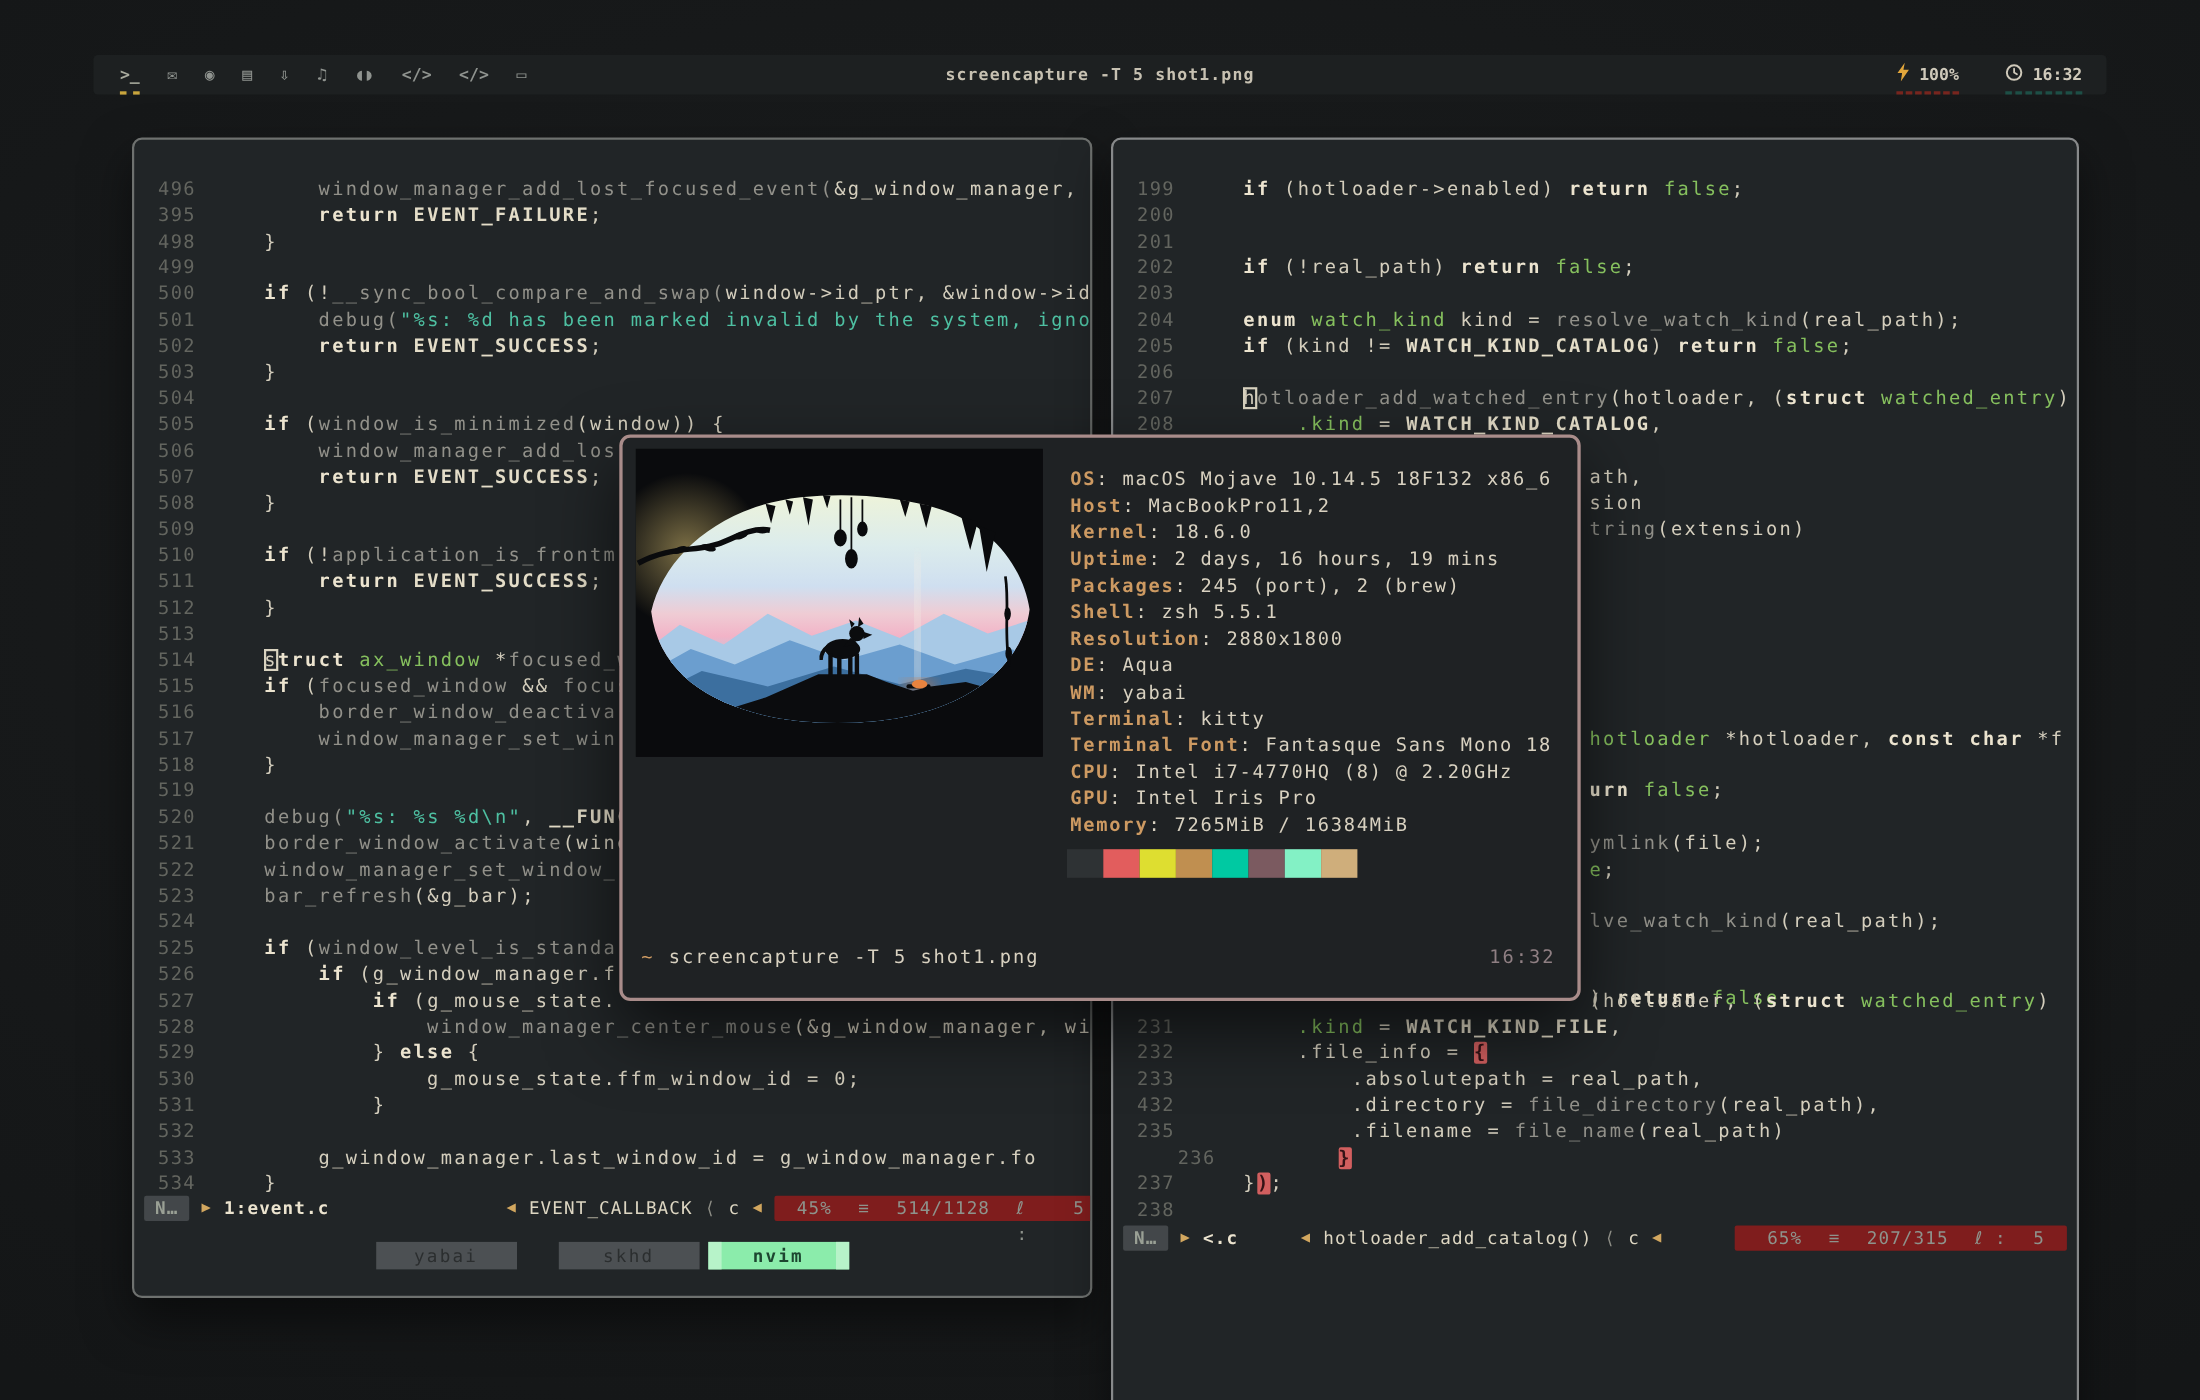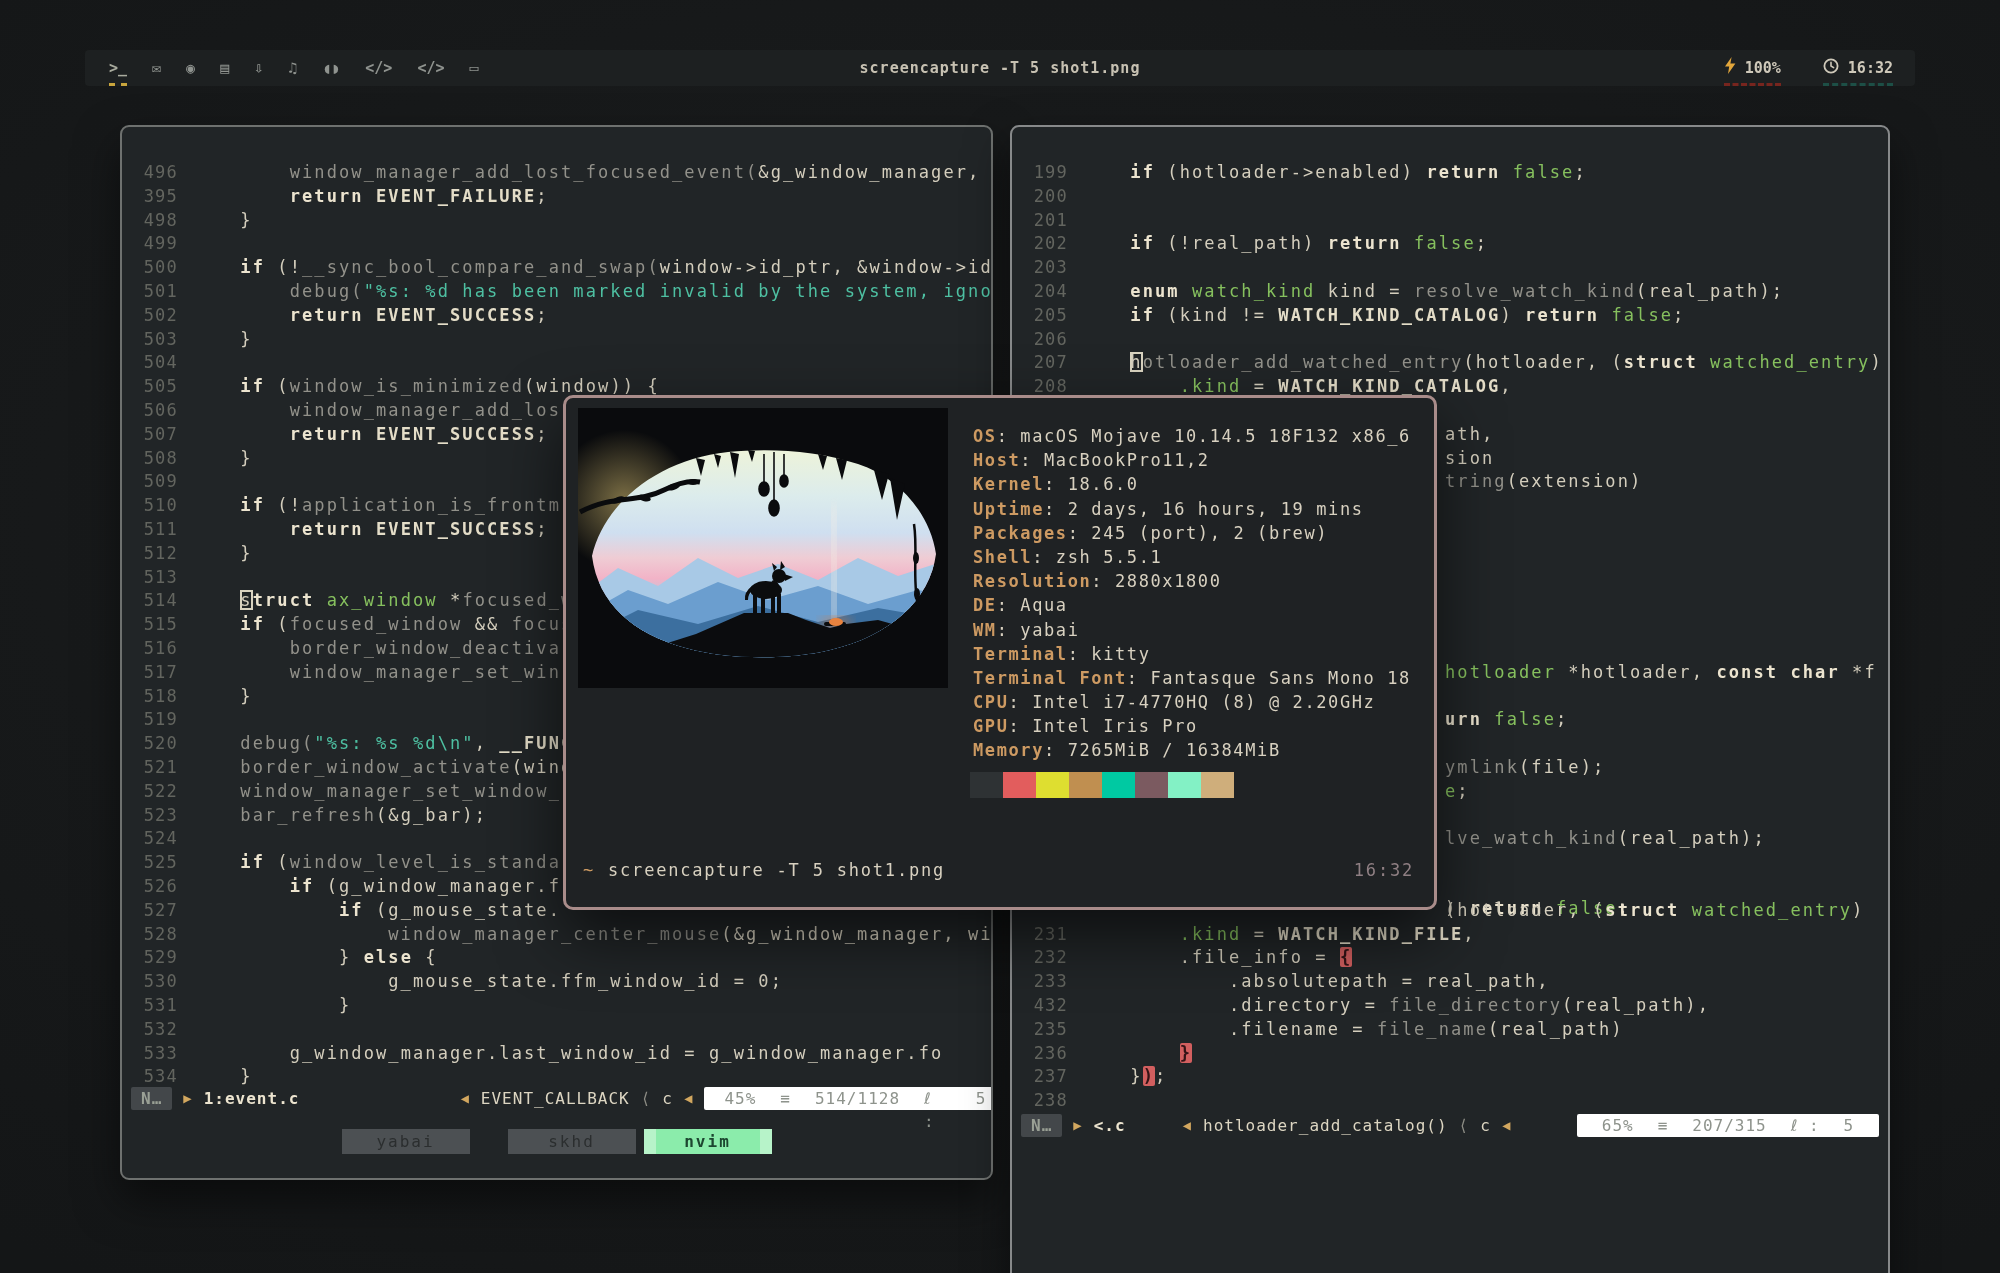--- a/index.html
+++ b/index.html
@@ -49,22 +49,22 @@
   .leftw .statusline{top:958px;}
   .rightw .statusline{top:985px;}
   .sl-mode{background:#43474a;color:#9aa095;padding:0 10px;border-radius:2px;height:23px;
     line-height:23px;font-weight:bold;}
   .sl-tri{color:#d2a75f;font-size:14px;}
   .sl-file{color:#ece4cf;font-weight:bold;}
   .sl-ctx{color:#ddd6c2;}
   .sl-angle{color:#8d8d85;}
   .leftw .sl-gap{margin-left:150px;}
   .rightw .sl-gap{margin-left:46px;}
-  .sl-box{margin-left:auto;background:#ffffff;color:#8e938c;height:23px;line-height:23px;
-    border-radius:2px;display:flex;gap:24px;padding:0 20px;min-width:262px;justify-content:center;}
+  .sl-box{margin-left:auto;background:#7f1d1d;color:#8e938c;height:23px;line-height:23px;
+    border-radius:2px;display:flex;gap:24px;padding:0 20px;min-width:262px;justify-content:flex-end;}
 
   
   .tabs{position:absolute;top:1002px;left:0;right:0;display:flex;justify-content:center;height:25px;}
   .tab{min-width:128px;text-align:center;background:#4c5053;color:#2b2e2f;font-size:16px;
     line-height:25px;letter-spacing:2px;}
   .tab + .tab{margin-left:38px;}
   .tab.active{background:#8becab;color:#1d4630;font-weight:bold;
     border-left:12px solid #b7f3c9;border-right:12px solid #b7f3c9;margin-left:8px;min-width:104px;}
 
   
@@ -200,21 +200,21 @@
         <div class="row" style="top: 153px;"><span class="ln">204</span><span class="lc" style="padding-left: 49.32px;"><span class="k">enum </span><span class="t">watch_kind </span><span class="v">kind = </span><span class="i">resolve_watch_kind</span><span class="v">(real_path);</span></span></div>
         <div class="row" style="top: 176.8px;"><span class="ln">205</span><span class="lc" style="padding-left: 49.32px;"><span class="k">if </span><span class="v">(kind != </span><span class="c">WATCH_KIND_CATALOG</span><span class="v">) </span><span class="k">return </span><span class="t">false</span><span class="v">;</span></span></div>
         <div class="row" style="top: 200.6px;"><span class="ln">206</span><span class="lc" style="padding-left: 0px;"></span></div>
         <div class="row" style="top: 224.4px;"><span class="ln">207</span><span class="lc" style="padding-left: 49.32px;"><span class="cur">h</span><span class="i">otloader_add_watched_entry</span><span class="v">(hotloader, (</span><span class="k">struct </span><span class="t">watched_entry</span><span class="v">)</span></span></div>
         <div class="row" style="top: 248.2px;"><span class="ln">208</span><span class="lc" style="padding-left: 98.64px;"><span class="t">.kind</span><span class="v"> = </span><span class="c">WATCH_KIND_CATALOG</span><span class="v">,</span></span></div>
         <div class="row" style="top: 795.6px;"><span class="ln">231</span><span class="lc" style="padding-left: 98.64px;"><span class="t">.kind</span><span class="v"> = </span><span class="c">WATCH_KIND_FILE</span><span class="v">,</span></span></div>
         <div class="row" style="top: 819.4px;"><span class="ln">232</span><span class="lc" style="padding-left: 98.64px;"><span class="v">.file_info = </span><span class="hl">{</span></span></div>
         <div class="row" style="top: 843.2px;"><span class="ln">233</span><span class="lc" style="padding-left: 147.96px;"><span class="v">.absolutepath = real_path,</span></span></div>
         <div class="row" style="top: 867px;"><span class="ln">432</span><span class="lc" style="padding-left: 147.96px;"><span class="v">.directory = </span><span class="i">file_directory</span><span class="v">(real_path),</span></span></div>
         <div class="row" style="top: 890.8px;"><span class="ln">235</span><span class="lc" style="padding-left: 147.96px;"><span class="v">.filename = </span><span class="i">file_name</span><span class="v">(real_path)</span></span></div>
-        <div class="row" style="top: 914.6px;"><span class="ln">236</span><span class="lc" style="padding-left: 98.64px;"><span class="hl">}</span></span></div>
+        <div class="row" style="top: 914.6px; margin-left: 37px;"><span class="ln">236</span><span class="lc" style="padding-left: 98.64px;"><span class="hl">}</span></span></div>
         <div class="row" style="top: 938.4px;"><span class="ln">237</span><span class="lc" style="padding-left: 49.32px;"><span class="v">}</span><span class="hl">)</span><span class="v">;</span></span></div>
         <div class="row" style="top: 962.2px;"><span class="ln">238</span><span class="lc" style="padding-left: 0px;"></span></div>
         <div class="frag" style="top: 295.8px;"><span class="v">ath,</span></div>
         <div class="frag" style="top: 319.6px;"><span class="v">sion</span></div>
         <div class="frag" style="top: 343.4px;"><span class="i">tring</span><span class="v">(extension)</span></div>
         <div class="frag" style="top: 533.8px;"><span class="t">hotloader </span><span class="v">*hotloader, </span><span class="k">const char </span><span class="v">*f</span></div>
         <div class="frag" style="top: 581.4px;"><span class="k">urn </span><span class="t">false</span><span class="v">;</span></div>
         <div class="frag" style="top: 629px;"><span class="i">ymlink</span><span class="v">(file);</span></div>
         <div class="frag" style="top: 652.8px;"><span class="t">e</span><span class="v">;</span></div>
         <div class="frag" style="top: 700.4px;"><span class="i">lve_watch_kind</span><span class="v">(real_path);</span></div>

